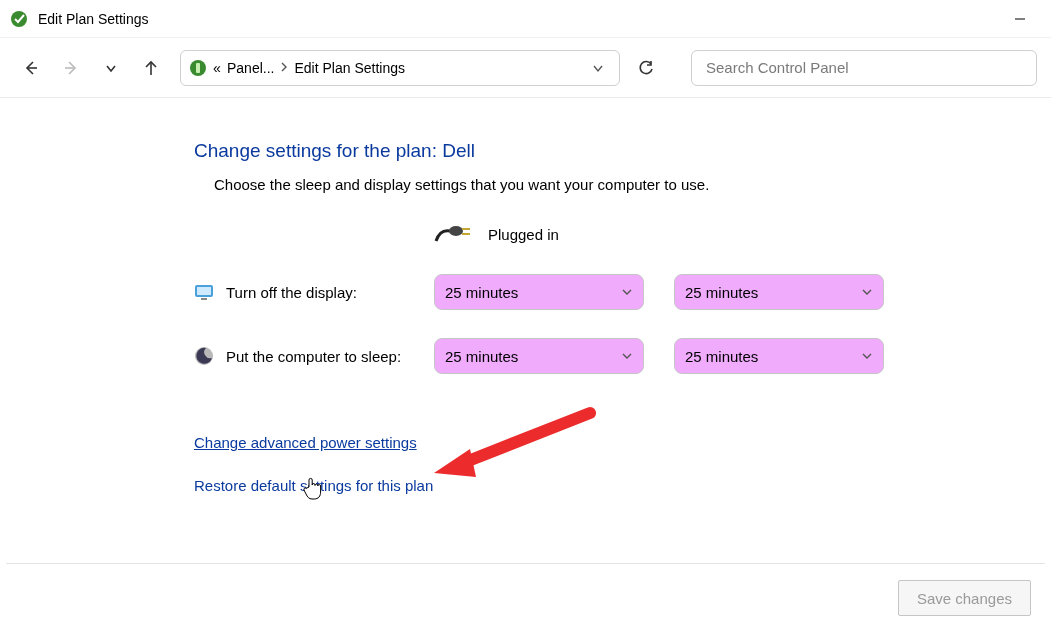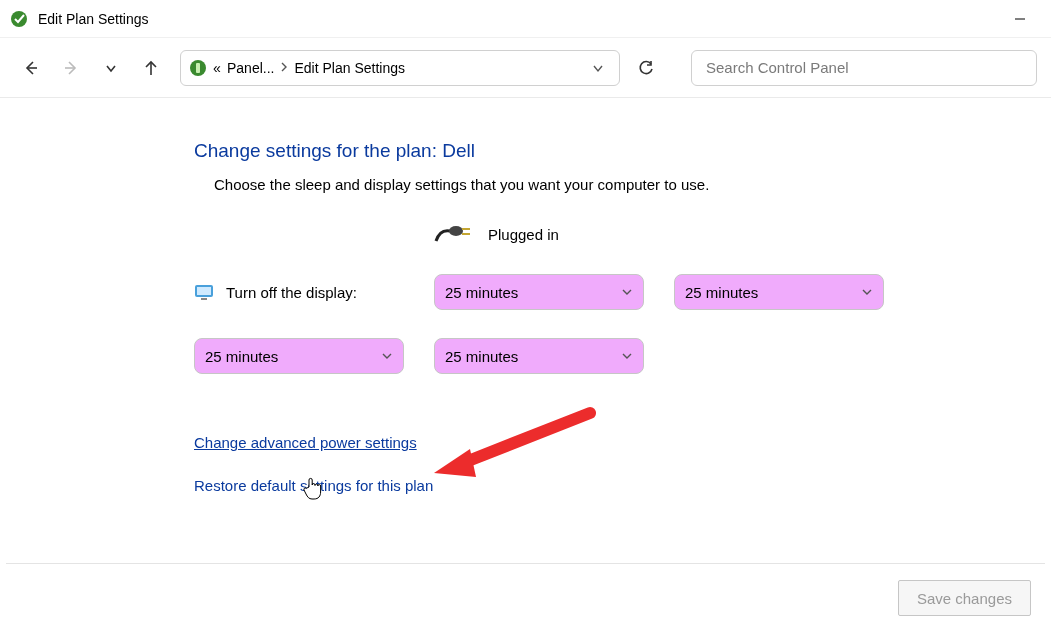--- a/index.html
+++ b/index.html
@@ -226,20 +226,29 @@
     </div>
     <div class="select">
       <span>25 minutes</span>
       <span><svg width="12" height="12" viewBox="0 0 12 12">
             <path d="M2 4 L6 8 L10 4" stroke="#555" stroke-width="1.4" fill="none"></path>
           </svg></span>
     </div>
   </div>
 
   <div class="row">
+    <div class="row-label">
+      <span class="ico">
+        <svg width="20" height="20" viewBox="0 0 20 20">
+            <circle cx="10" cy="10" r="9" fill="#b8b8b8"></circle>
+            <path d="M12 2 A8 8 0 1 0 18 12 A6 6 0 0 1 12 2" fill="#3a3a55"></path>
+          </svg>
+      </span>
+      <span>Put the computer to sleep:</span>
+    </div>
     <div class="select">
       <span>25 minutes</span>
       <span><svg width="12" height="12" viewBox="0 0 12 12">
             <path d="M2 4 L6 8 L10 4" stroke="#555" stroke-width="1.4" fill="none"></path>
           </svg></span>
     </div>
     <div class="select">
       <span>25 minutes</span>
       <span><svg width="12" height="12" viewBox="0 0 12 12">
             <path d="M2 4 L6 8 L10 4" stroke="#555" stroke-width="1.4" fill="none"></path>

